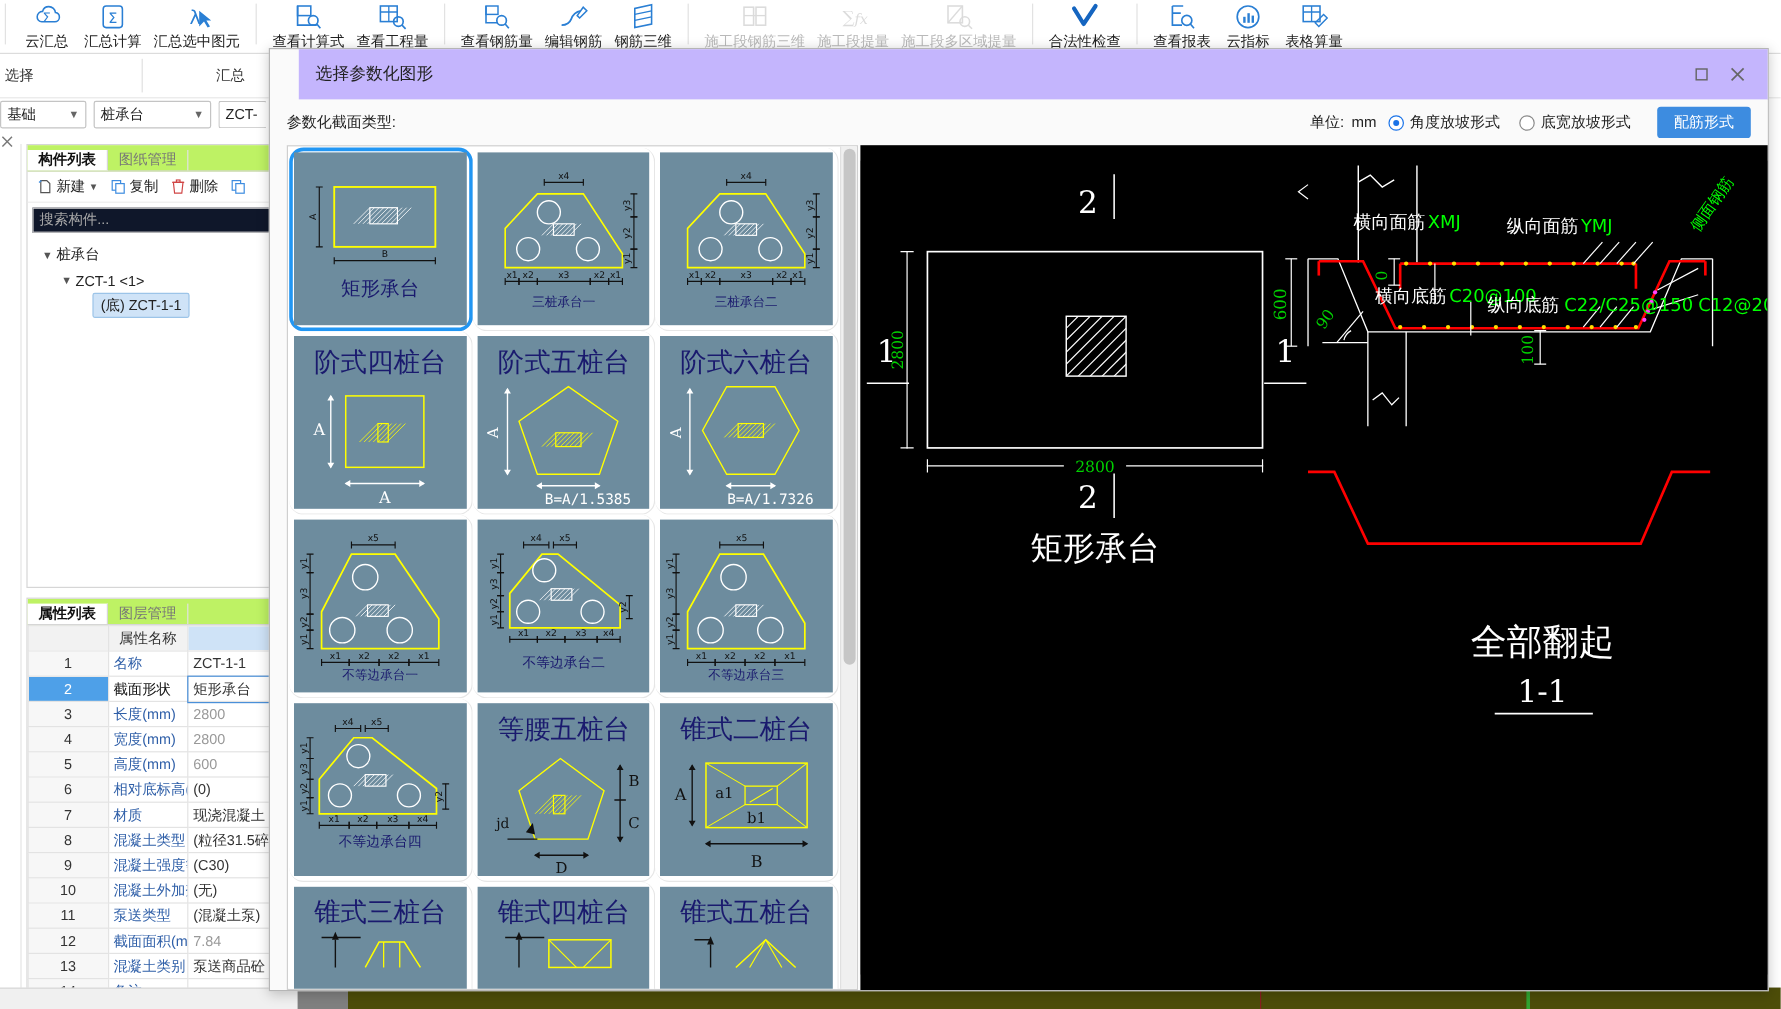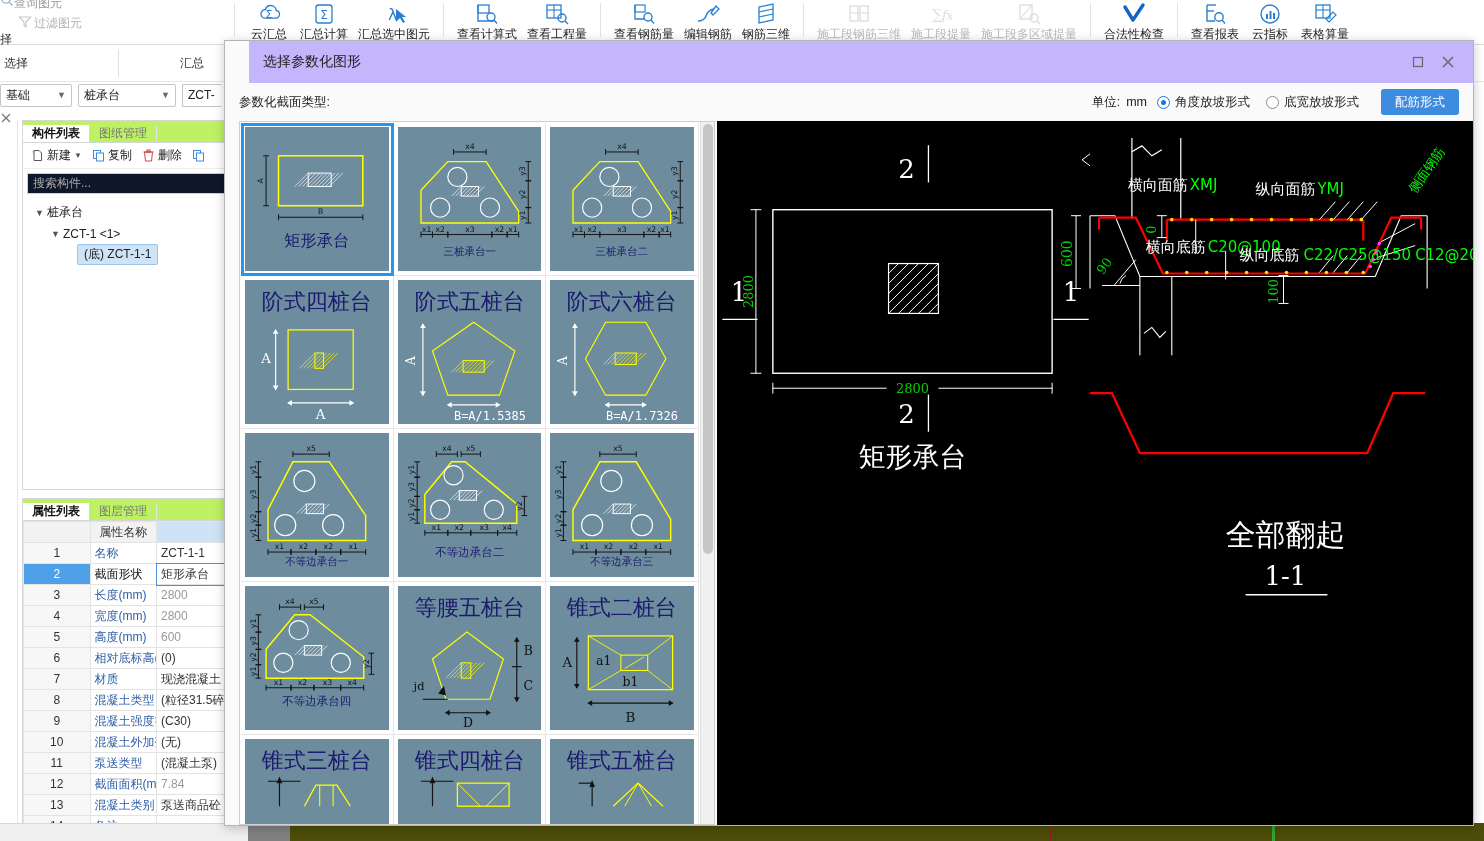--- a/index.html
+++ b/index.html
@@ -116,21 +116,21 @@
     width:476px; background:#fff; border:1px solid #cfcfcf; position:relative;
     display:flex; min-height:0;
   }
   .grid-scroll {
     flex:1; overflow:hidden; padding:1px;
     display:grid; grid-template-columns:repeat(3,1fr); gap:0;
   }
   .cell {
     border-right:1px solid #e6e6e6; border-bottom:1px solid #e6e6e6;
     padding:4px; display:flex; align-items:center; justify-content:center;
-    height:153px; background:#fff;
+    height:153px; background:#fff;border-radius:12px;
   }
   .cell.sel { outline:3px solid #2196f3; outline-offset:-3px; }
   .thumb { width:100%; height:100%; background:#6d8c9e; position:relative; }
   .scrollbar {
     width:14px; background:#f0f0f0; border-left:1px solid #e0e0e0; position:relative;
   }
   .scroll-thumb {
     position:absolute; left:2px; top:2px; width:10px; height:430px; background:#c6c6c6; border-radius:5px;
   }
 
@@ -158,32 +158,20 @@
   .olive-div { position:absolute; left:1050px; bottom:0; width:1px; height:18px; background:#8a2020;}
   .gray-sq { position:absolute; left:248px; bottom:0; width:42px; height:18px; background:#808080;}
   .green-edge{ position:absolute; left:1272px; bottom:0; width:3px; height:18px; background:#31a531;}
 </style>
 </head>
 <body>
 
 <div id="app">
 
   <div class="bg-ribbon">
-    <div style="width:230px;height:45px;position:relative;">
-      <span class="frag-line" style="left:14px;top:-4px;color:#9a9a9a;">查询图元</span>
-      <span class="frag-line" style="left:34px;top:16px;color:#b0b0b0;">过滤图元</span>
-      <span class="frag-line" style="left:0px;top:32px;color:#333;">择</span>
-      <svg style="position:absolute;left:0;top:-6px;" width="14" height="14" viewBox="0 0 14 14">
-          <circle cx="6" cy="6" r="4.2" fill="none" stroke="#8fb8d8" stroke-width="1.3"></circle>
-          <line x1="9" y1="9" x2="12.5" y2="12.5" stroke="#8fb8d8" stroke-width="1.3"></line>
-        </svg>
-      <svg style="position:absolute;left:18px;top:16px;" width="14" height="14" viewBox="0 0 14 14">
-          <path d="M1.5 2 L12.5 2 L8 7 L8 12 L6 10.5 L6 7 Z" fill="none" stroke="#c8c8c8" stroke-width="1.2"></path>
-        </svg>
-    </div>
     <div class="rb-sep"></div>
 
     <div class="rb-group">
       <div class="rb-item">
         <span class="ic">
           <svg width="26" height="26" viewBox="0 0 26 26">
               <path d="M5 13a4.5 4.5 0 0 1 4.5-4.5c.6-2.4 2.8-4 5.2-4 2.9 0 5.3 2.2 5.5 5 1.9.3 3.3 1.9 3.3 3.8 0 2.1-1.7 3.8-3.8 3.8H8.8A3.8 3.8 0 0 1 5 13z" fill="none" stroke="#2a7fd4" stroke-width="1.3"></path>
               <text x="13" y="17" font-size="11" fill="#2a7fd4" text-anchor="middle" font-family="DejaVu Sans">Σ</text>
             </svg>
         </span>

